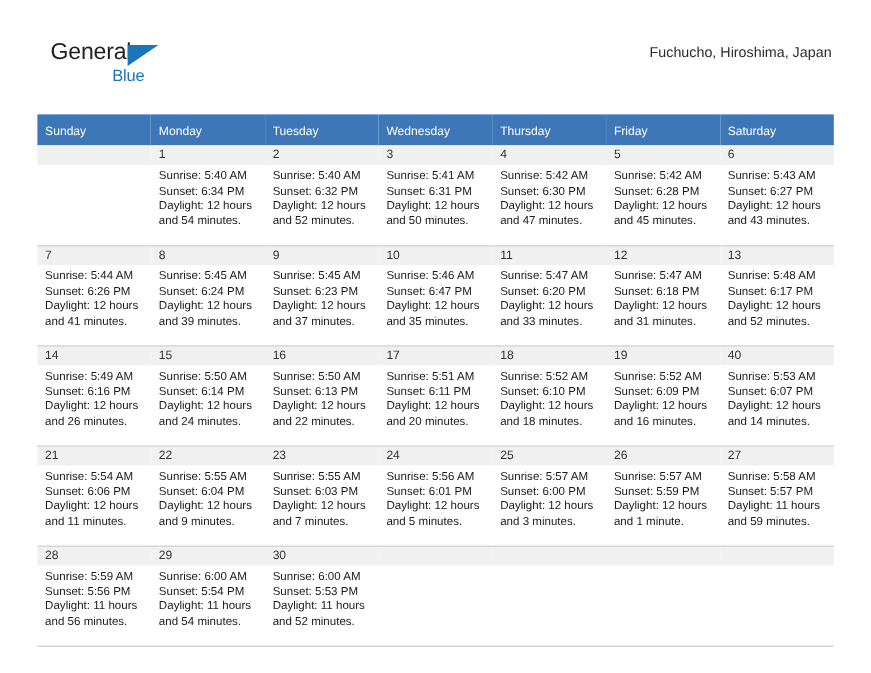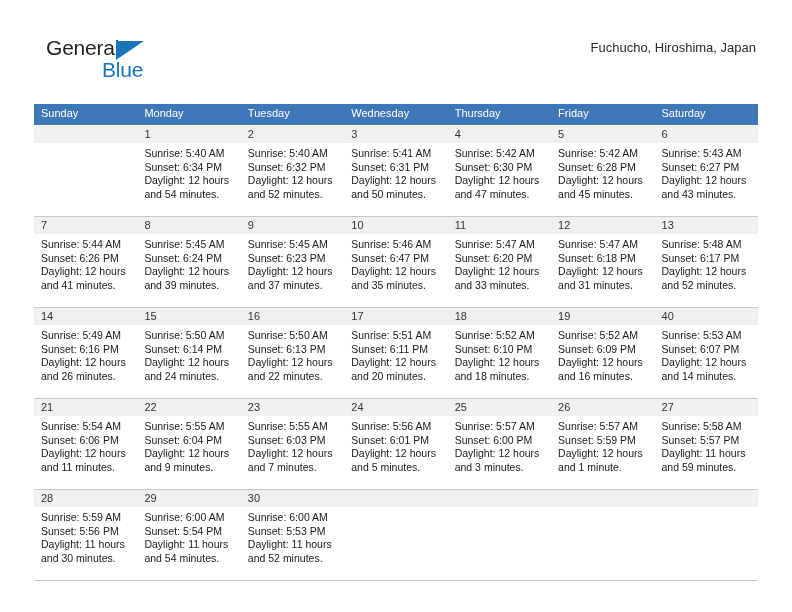--- a/index.html
+++ b/index.html
@@ -52,21 +52,21 @@
     top: 5px;
     width: 0;
     height: 0;
     border-left: 28px solid #1b75bb;
     border-bottom: 19px solid transparent;
   }
   .logo-blue {
     position: absolute;
     left: 56px;
     top: 22px;
-    font-size: 21px;
+    font-size: 15px;
     letter-spacing: -0.2px;
     color: #1b75bb;
     line-height: 24px;
     white-space: nowrap;
   }
 
   .title-block {
     position: absolute;
     right: 36px;
     top: 31px;
@@ -94,21 +94,21 @@
     width: 724px;
     border-collapse: collapse;
     table-layout: fixed;
   }
   .calendar th {
     background: #3d77b8;
     color: #ffffff;
     font-size: 11px;
     font-weight: normal;
     text-align: left;
-    padding: 3px 0 6px 7px;
+    padding: 10px 0 6px 7px;
     height: 21px;
     box-sizing: border-box;
     border: none;
     margin-top: 35px;
   }
   .calendar td {
     vertical-align: top;
     padding: 0;
     height: 90px;
     border-top: 1px solid #ffffff;
@@ -485,21 +485,21 @@
           </td>
         </tr>
         <tr>
           <td>
             <div class="cell-inner">
               <span class="daynum">28</span>
               <div class="details">
                 <div>Sunrise: 5:59 AM</div>
                 <div>Sunset: 5:56 PM</div>
                 <div>Daylight: 11 hours</div>
-                <div>and 30 minutes.</div>
+                <div>and 56 minutes.</div>
               </div>
             </div>
           </td>
           <td>
             <div class="cell-inner">
               <span class="daynum">29</span>
               <div class="details">
                 <div>Sunrise: 6:00 AM</div>
                 <div>Sunset: 5:54 PM</div>
                 <div>Daylight: 11 hours</div>

